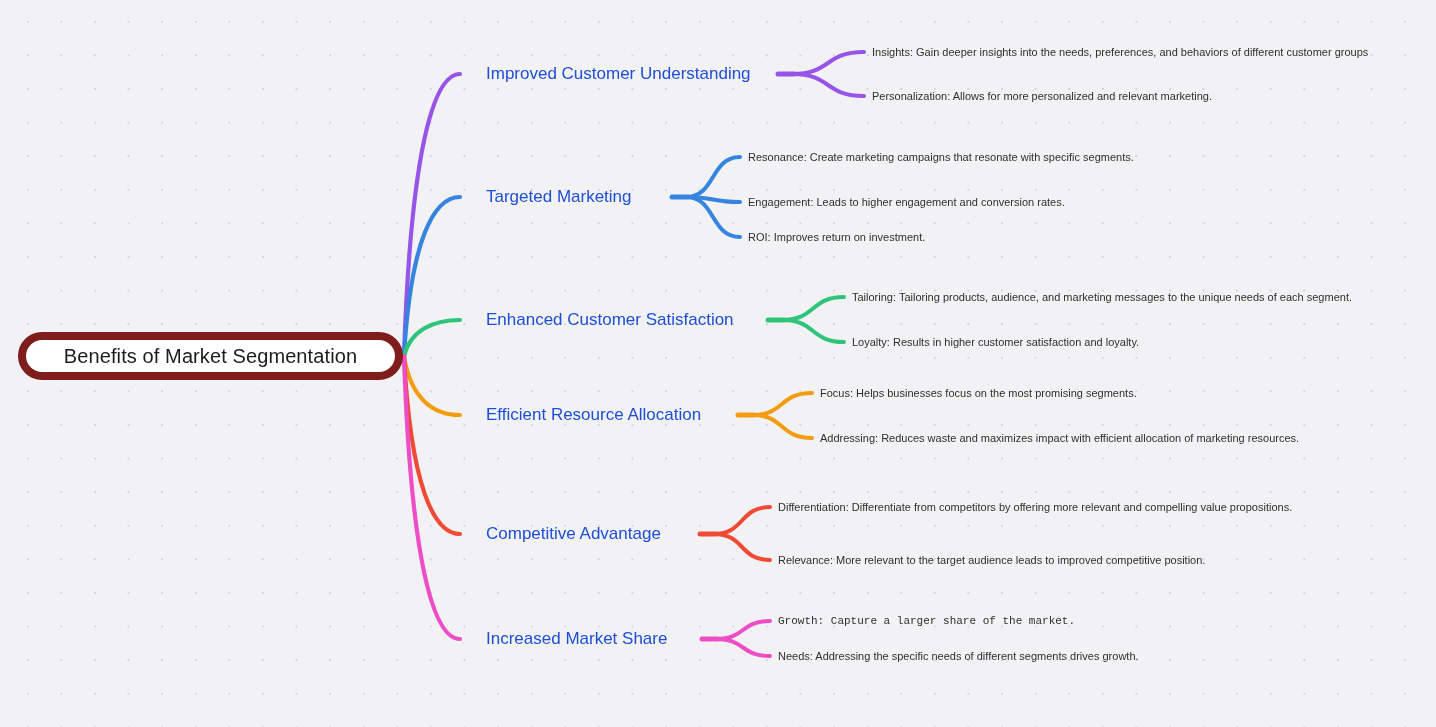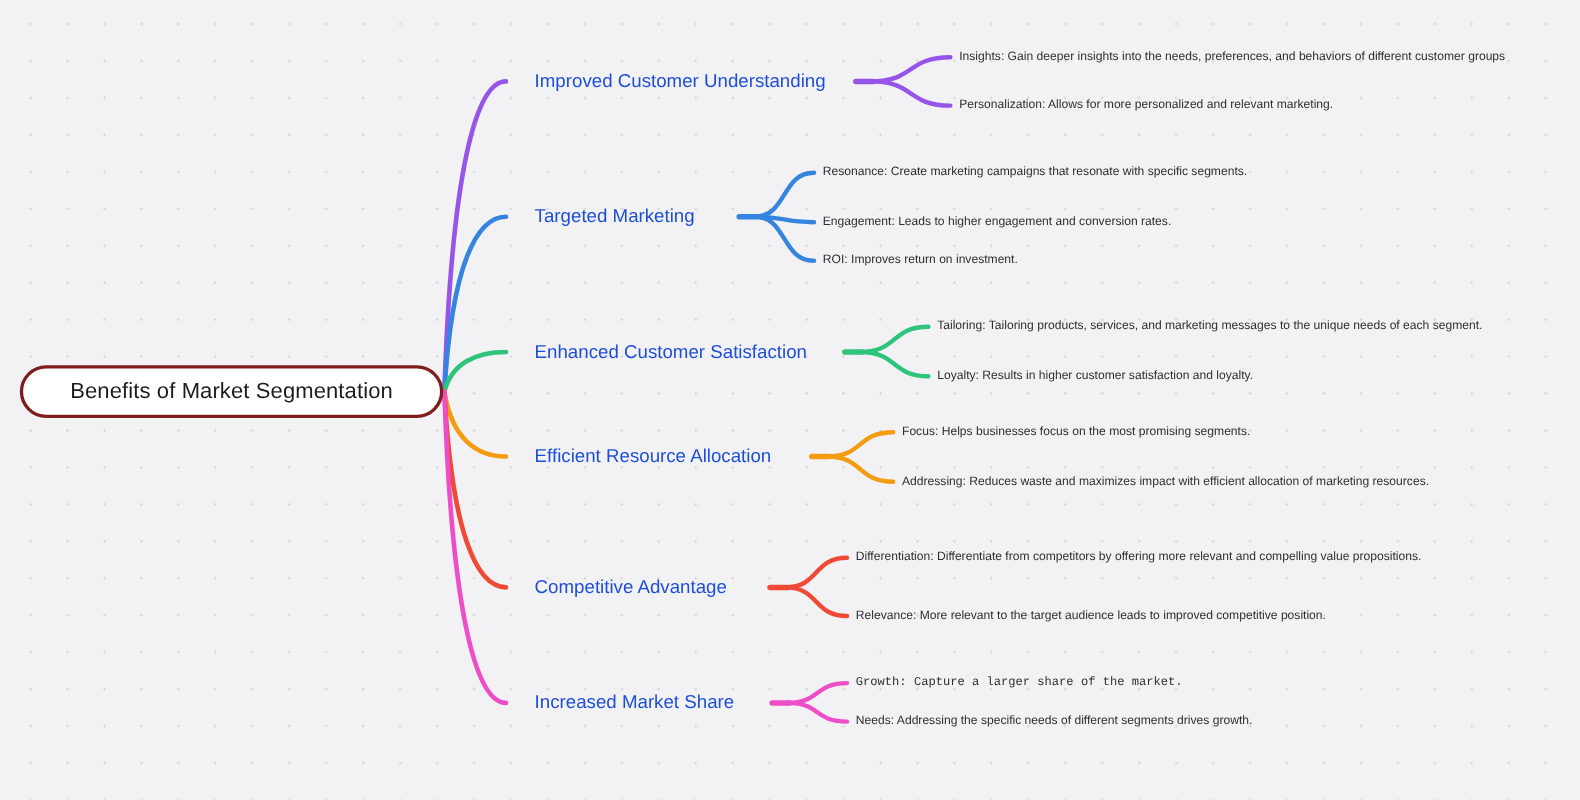--- a/index.html
+++ b/index.html
@@ -36,21 +36,21 @@
   }
 
   .root-node {
     position: absolute;
     left: 18px;
     top: 332px;
     width: 385px;
     height: 48px;
     box-sizing: border-box;
     background: #ffffff;
-    border: 3px solid #7f1d1d;
+    border: 8px solid #7f1d1d;
     border-radius: 24px;
     display: flex;
     align-items: center;
     justify-content: center;
     z-index: 4;
   }
   .root-label {
     font-size: 20px;
     color: #1c1c1c;
     letter-spacing: 0.1px;
@@ -123,21 +123,21 @@
       <div class="topic" style="left: 486px; top: 415px;"><span>Efficient Resource Allocation</span></div>
       <div class="topic" style="left: 486px; top: 534px;"><span>Competitive Advantage</span></div>
       <div class="topic" style="left: 486px; top: 639px;"><span>Increased Market Share</span></div>
     </div>
   <div id="leaf-layer">
       <div class="leaf" style="left: 872px; top: 52px; width: 540px;"><span>Insights: Gain deeper insights into the needs, preferences, and behaviors of different customer groups</span></div>
       <div class="leaf" style="left: 872px; top: 96px; width: 540px;"><span>Personalization: Allows for more personalized and relevant marketing.</span></div>
       <div class="leaf" style="left: 748px; top: 157px; width: 500px;"><span>Resonance: Create marketing campaigns that resonate with specific segments.</span></div>
       <div class="leaf" style="left: 748px; top: 202px; width: 500px;"><span>Engagement: Leads to higher engagement and conversion rates.</span></div>
       <div class="leaf" style="left: 748px; top: 237px; width: 500px;"><span>ROI: Improves return on investment.</span></div>
-      <div class="leaf" style="left: 852px; top: 297px; width: 520px;"><span>Tailoring: Tailoring products, services, and marketing messages to the unique needs of each segment.</span></div>
+      <div class="leaf" style="left: 852px; top: 297px; width: 520px;"><span>Tailoring: Tailoring products, audience, and marketing messages to the unique needs of each segment.</span></div>
       <div class="leaf" style="left: 852px; top: 342px; width: 520px;"><span>Loyalty: Results in higher customer satisfaction and loyalty.</span></div>
       <div class="leaf" style="left: 820px; top: 393px; width: 540px;"><span>Focus: Helps businesses focus on the most promising segments.</span></div>
       <div class="leaf" style="left: 820px; top: 438px; width: 540px;"><span>Addressing: Reduces waste and maximizes impact with efficient allocation of marketing resources.</span></div>
       <div class="leaf" style="left: 778px; top: 507px; width: 520px;"><span>Differentiation: Differentiate from competitors by offering more relevant and compelling value propositions.</span></div>
       <div class="leaf" style="left: 778px; top: 560px; width: 520px;"><span>Relevance: More relevant to the target audience leads to improved competitive position.</span></div>
       <div class="leaf" style="left: 778px; top: 621px; width: 540px; font-family: Liberation Mono, monospace;"><span>Growth: Capture a larger share of the market.</span></div>
       <div class="leaf" style="left: 778px; top: 656px; width: 540px;"><span>Needs: Addressing the specific needs of different segments drives growth.</span></div>
     </div>
 
 </div>

